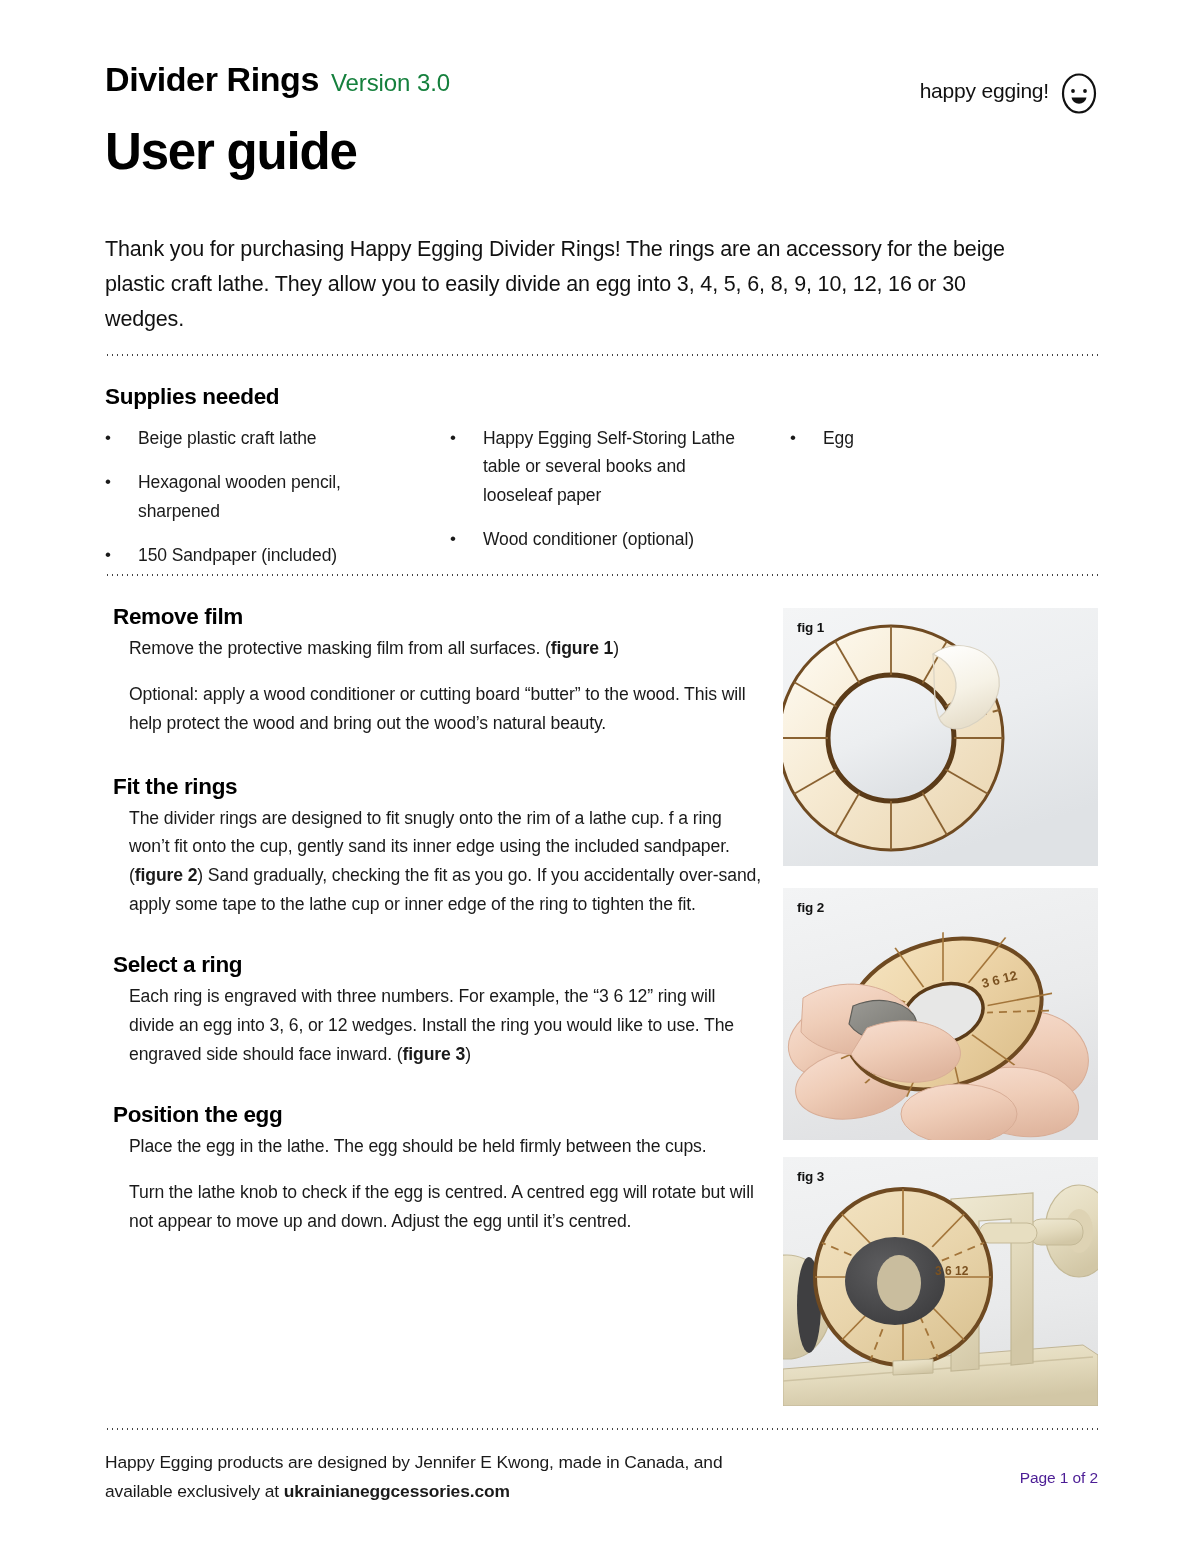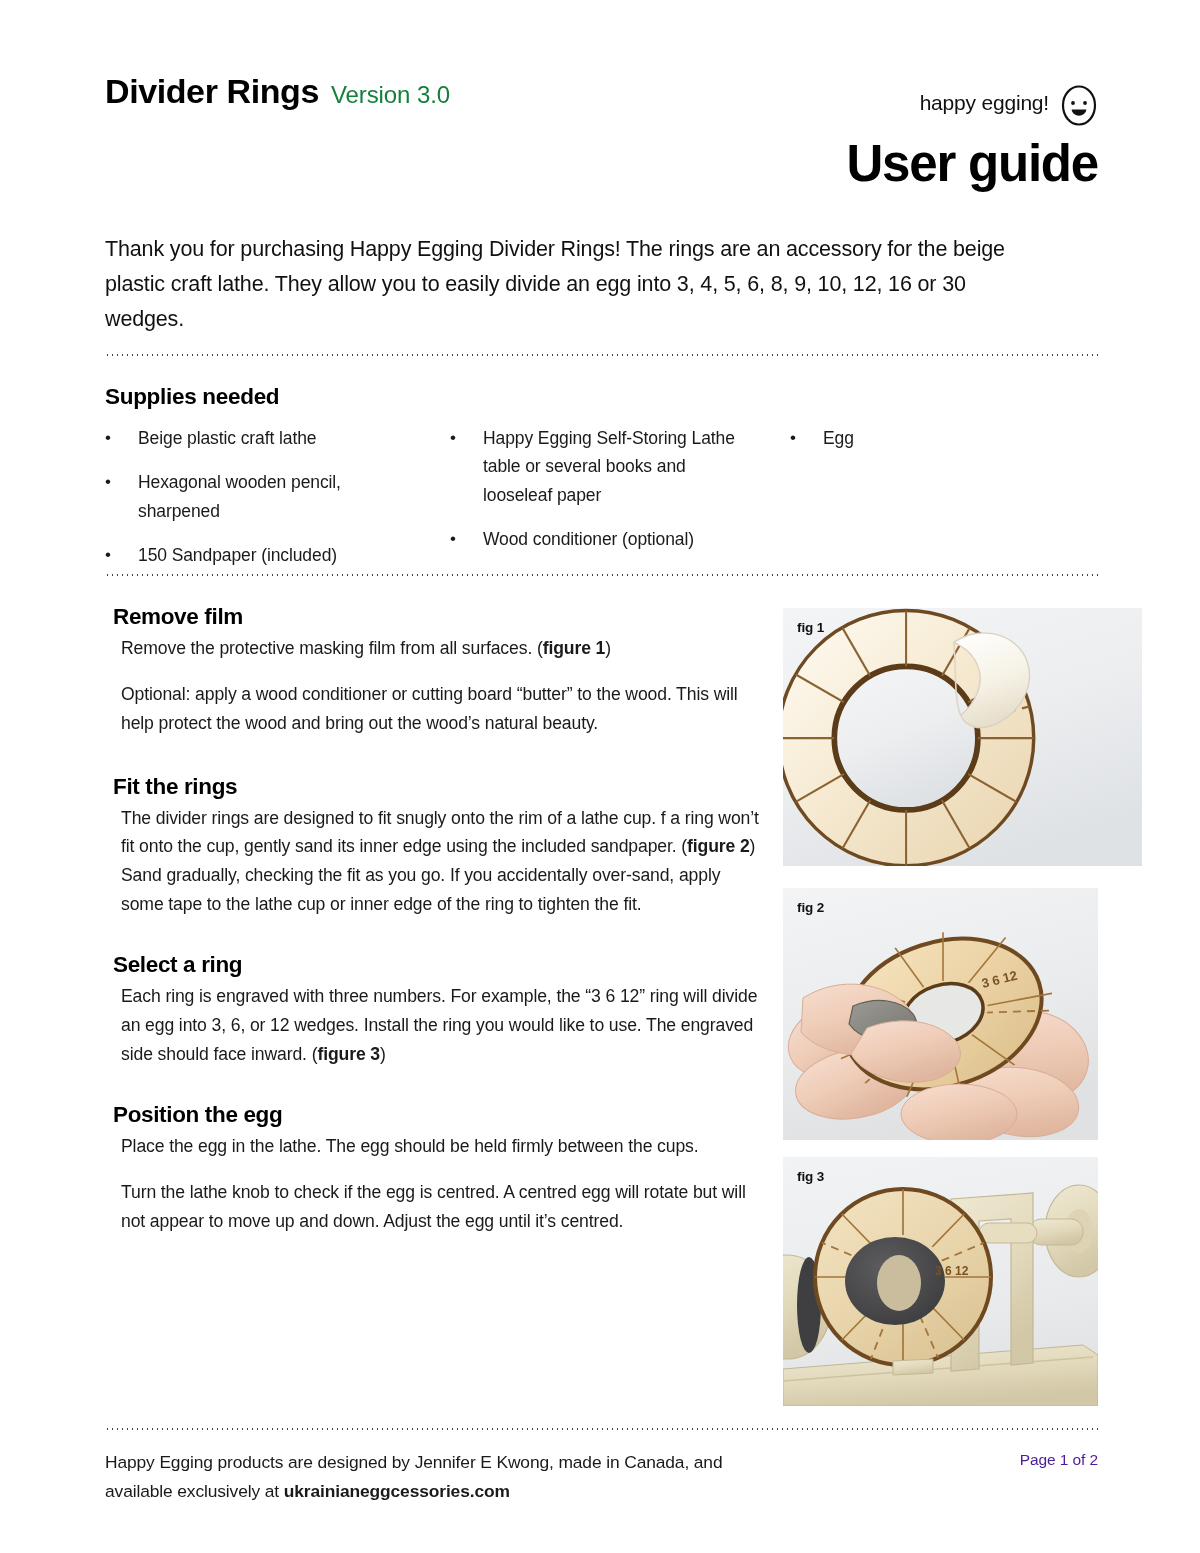--- a/index.html
+++ b/index.html
@@ -19,23 +19,22 @@
     position: relative;
     width: 1200px;
     height: 1553px;
     background: #ffffff;
   }
 
   
   .header {
     position: absolute;
     left: 105px;
-    top: 74px;
+    top: 62px;
     width: 993px;
-    text-align: right;
   }
   .header-row1 {
     display: flex;
     align-items: flex-start;
     justify-content: space-between;
   }
   .title-line {
     display: flex;
     align-items: baseline;
     gap: 12px;
@@ -157,42 +156,42 @@
   }
   .section { margin-bottom: 28px; }
   .section h3 {
     margin: 0 0 4px 0;
     font-size: 22.5px;
     font-weight: bold;
     letter-spacing: -0.35px;
     color: #000;
   }
   .section p {
-    margin: 0 0 17px 8px;
+    margin: 0 0 17px 16px;
     font-size: 17.6px;
     line-height: 1.64;
     color: #1a1a1a;
     letter-spacing: -0.12px;
   }
   .section p:last-child { margin-bottom: 0; }
   .section b { font-weight: bold; }
 
   #sec-remove-film { margin-bottom: 36px; }
   #sec-fit-rings  { margin-bottom: 33px; }
   #sec-select-ring{ margin-bottom: 34px; }
 
   
   .figure {
     position: absolute;
     left: 783px;
     width: 315px;
     overflow: hidden;
     background: #e9eaec;
   }
-  #figure-1 { top: 608px;  height: 258px; padding-left: 44px; }
+  #figure-1 { top: 608px;  height: 258px; }
   #figure-2 { top: 888px;  height: 252px; }
   #figure-3 { top: 1157px; height: 249px; }
   .fig-label {
     position: absolute;
     left: 14px;
     top: 12px;
     font-size: 13.5px;
     font-weight: bold;
     color: #111;
     z-index: 6;
@@ -206,21 +205,21 @@
   }
 
   
   .footer {
     position: absolute;
     left: 105px;
     top: 1448px;
     width: 993px;
     display: flex;
     justify-content: space-between;
-    align-items: flex-start;
+    align-items: center;
   }
   .footer-left {
     font-size: 17.4px;
     line-height: 1.66;
     color: #1a1a1a;
     max-width: 640px;
     letter-spacing: -0.12px;
   }
   .footer-left b { font-weight: bold; }
   .footer-right {

